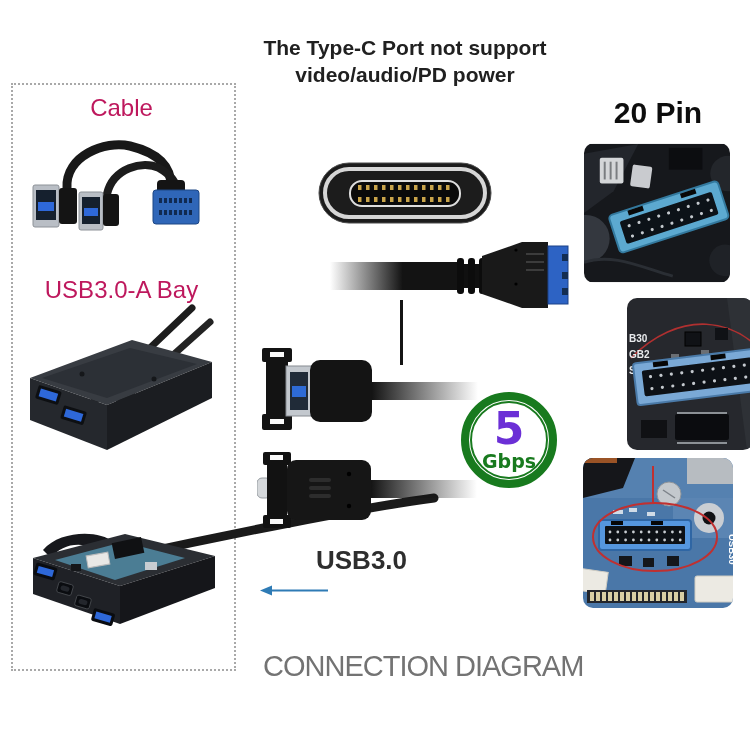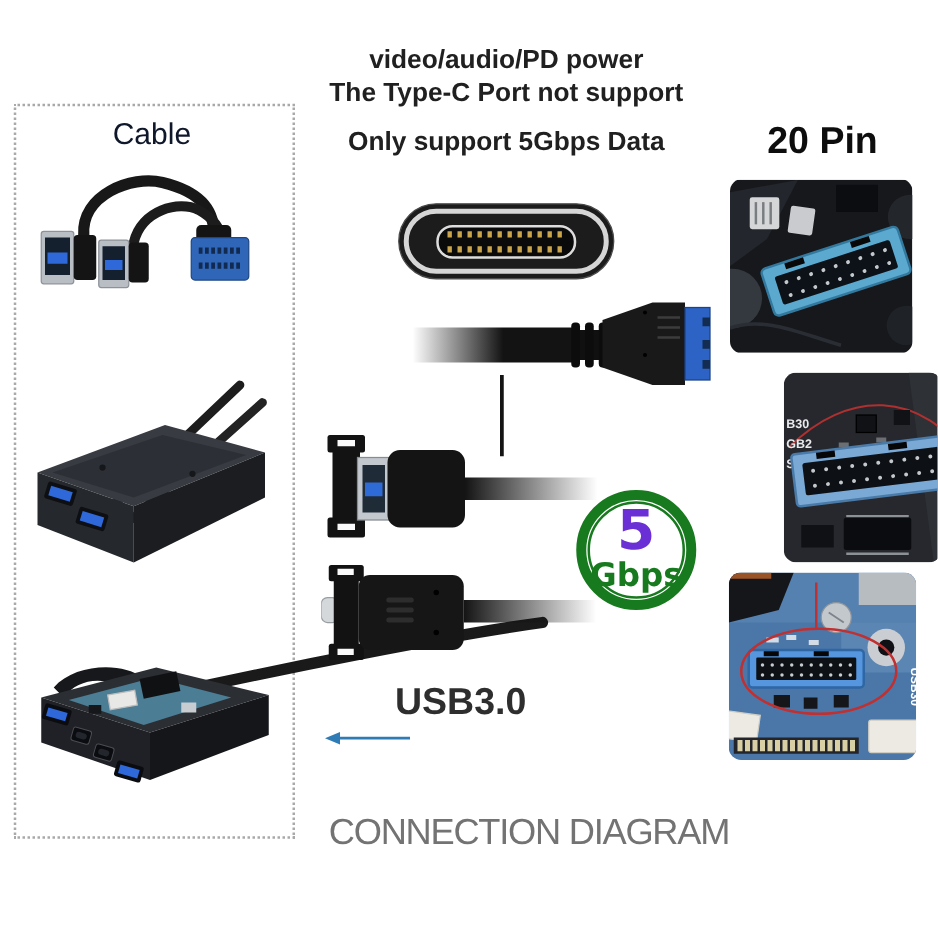--- a/index.html
+++ b/index.html
@@ -1,43 +1,42 @@
 <!DOCTYPE html>
 <html><head>
 <meta charset="utf-8">
 <style>
   html,body{margin:0;padding:0;background:#ffffff;}
   #stage{position:relative;width:750px;height:750px;background:#ffffff;overflow:hidden;
          font-family:"Liberation Sans",sans-serif;color:#1d1d1d;}
   .abs{position:absolute;}
   .note{width:340px;text-align:center;font-size:21px;line-height:27px;font-weight:700;color:#202020;}
   .panel-box{border:2px dotted #a9a9a9;}
-  .side-label{width:221px;text-align:center;font-size:24px;font-weight:400;color:#0f172a;}
-  .center-label{font-size:30px;font-weight:700;color:#2e2e2e;letter-spacing:0px;}
+  .side-label{width:221px;text-align:center;font-size:24px;font-weight:400;color:#be185d;}
+  .center-label{font-size:26px;font-weight:700;color:#2e2e2e;letter-spacing:0px;}
   .pin-label{width:166px;text-align:center;font-size:30px;font-weight:700;color:#0d0d0d;}
   .photo{border-radius:10px;overflow:hidden;}
   .vline{width:3px;height:65px;background:#141414;}
   .badge{left:461px;top:392px;width:80px;height:80px;border:8px solid #187a1e;border-radius:50%;
          background:#fff;display:flex;flex-direction:column;align-items:center;justify-content:center;}
   .badge::before{content:"";position:absolute;inset:1px;border:2px solid #187a1e;border-radius:50%;}
   .badge-5{font-size:44px;font-weight:bold;color:#6b2fd6;line-height:0.95;font-family:"DejaVu Sans",sans-serif;}
-  .badge-unit{font-size:26px;font-weight:bold;color:#187a1e;margin-top:1px;font-family:"DejaVu Sans",sans-serif;}
+  .badge-unit{font-size:19px;font-weight:bold;color:#187a1e;margin-top:1px;font-family:"DejaVu Sans",sans-serif;}
   .footer-title{font-size:29px;font-weight:400;letter-spacing:-1px;color:#737373;white-space:nowrap;}
 </style>
 </head>
 <body>
 
 <div id="stage">
 
   <div class="abs note" style="left:235px;top:34px;">
+    <div>The Type-C Port not support</div>
     <div>video/audio/PD power</div>
-    <div>The Type-C Port not support</div>
   </div>
   <div class="abs note" style="left:235px;top:100px;">
-    <div>Only support 5Gbps Data</div>
   </div>
 
   <div class="abs panel-box" style="left:11px;top:83px;width:221px;height:584px;"></div>
 
   <div class="abs side-label" style="left:11px;top:94px;">Cable</div>
 
   <svg class="abs" style="left:25px;top:130px;" width="180" height="110" viewBox="0 0 180 110">
     <path d="M42,58 C40,26 80,10 105,16 C138,24 146,40 146,56" stroke="#181818" stroke-width="9" fill="none" stroke-linecap="round"></path>
     <path d="M82,64 C88,38 118,30 134,38 C148,46 152,54 152,62" stroke="#1c1c1c" stroke-width="8" fill="none" stroke-linecap="round"></path>
     <rect x="8" y="55" width="26" height="42" rx="2" fill="#b9bec5" stroke="#8d9298"></rect>
@@ -61,20 +60,21 @@
       <rect x="134" y="80" width="3" height="5"></rect>
         <rect x="139" y="80" width="3" height="5"></rect>
         <rect x="144" y="80" width="3" height="5"></rect>
         <rect x="149" y="80" width="3" height="5"></rect>
         <rect x="154" y="80" width="3" height="5"></rect>
         <rect x="159" y="80" width="3" height="5"></rect>
         <rect x="164" y="80" width="3" height="5"></rect>
     </g>
   </svg>
 
+  <div class="abs side-label" style="left:11px;top:276px;">USB3.0-A Bay</div>
 
   <svg class="abs" style="left:12px;top:300px;" width="215" height="158" viewBox="0 0 215 158">
     <line x1="78" y1="105" x2="180" y2="8" stroke="#1d1d1d" stroke-width="7" stroke-linecap="round"></line>
     <line x1="94" y1="115" x2="198" y2="22" stroke="#232323" stroke-width="7" stroke-linecap="round"></line>
     <polygon points="18,78 120,40 200,62 95,105" fill="#383c42"></polygon>
     <polygon points="30,78 118,48 185,64 95,98" fill="#2c3036"></polygon>
     <circle cx="70" cy="74" r="2.5" fill="#15171a"></circle>
     <circle cx="142" cy="79" r="2.5" fill="#15171a"></circle>
     <polygon points="18,78 95,105 95,150 18,120" fill="#25282d"></polygon>
     <polygon points="95,105 200,62 200,98 95,150" fill="#1b1d21"></polygon>

